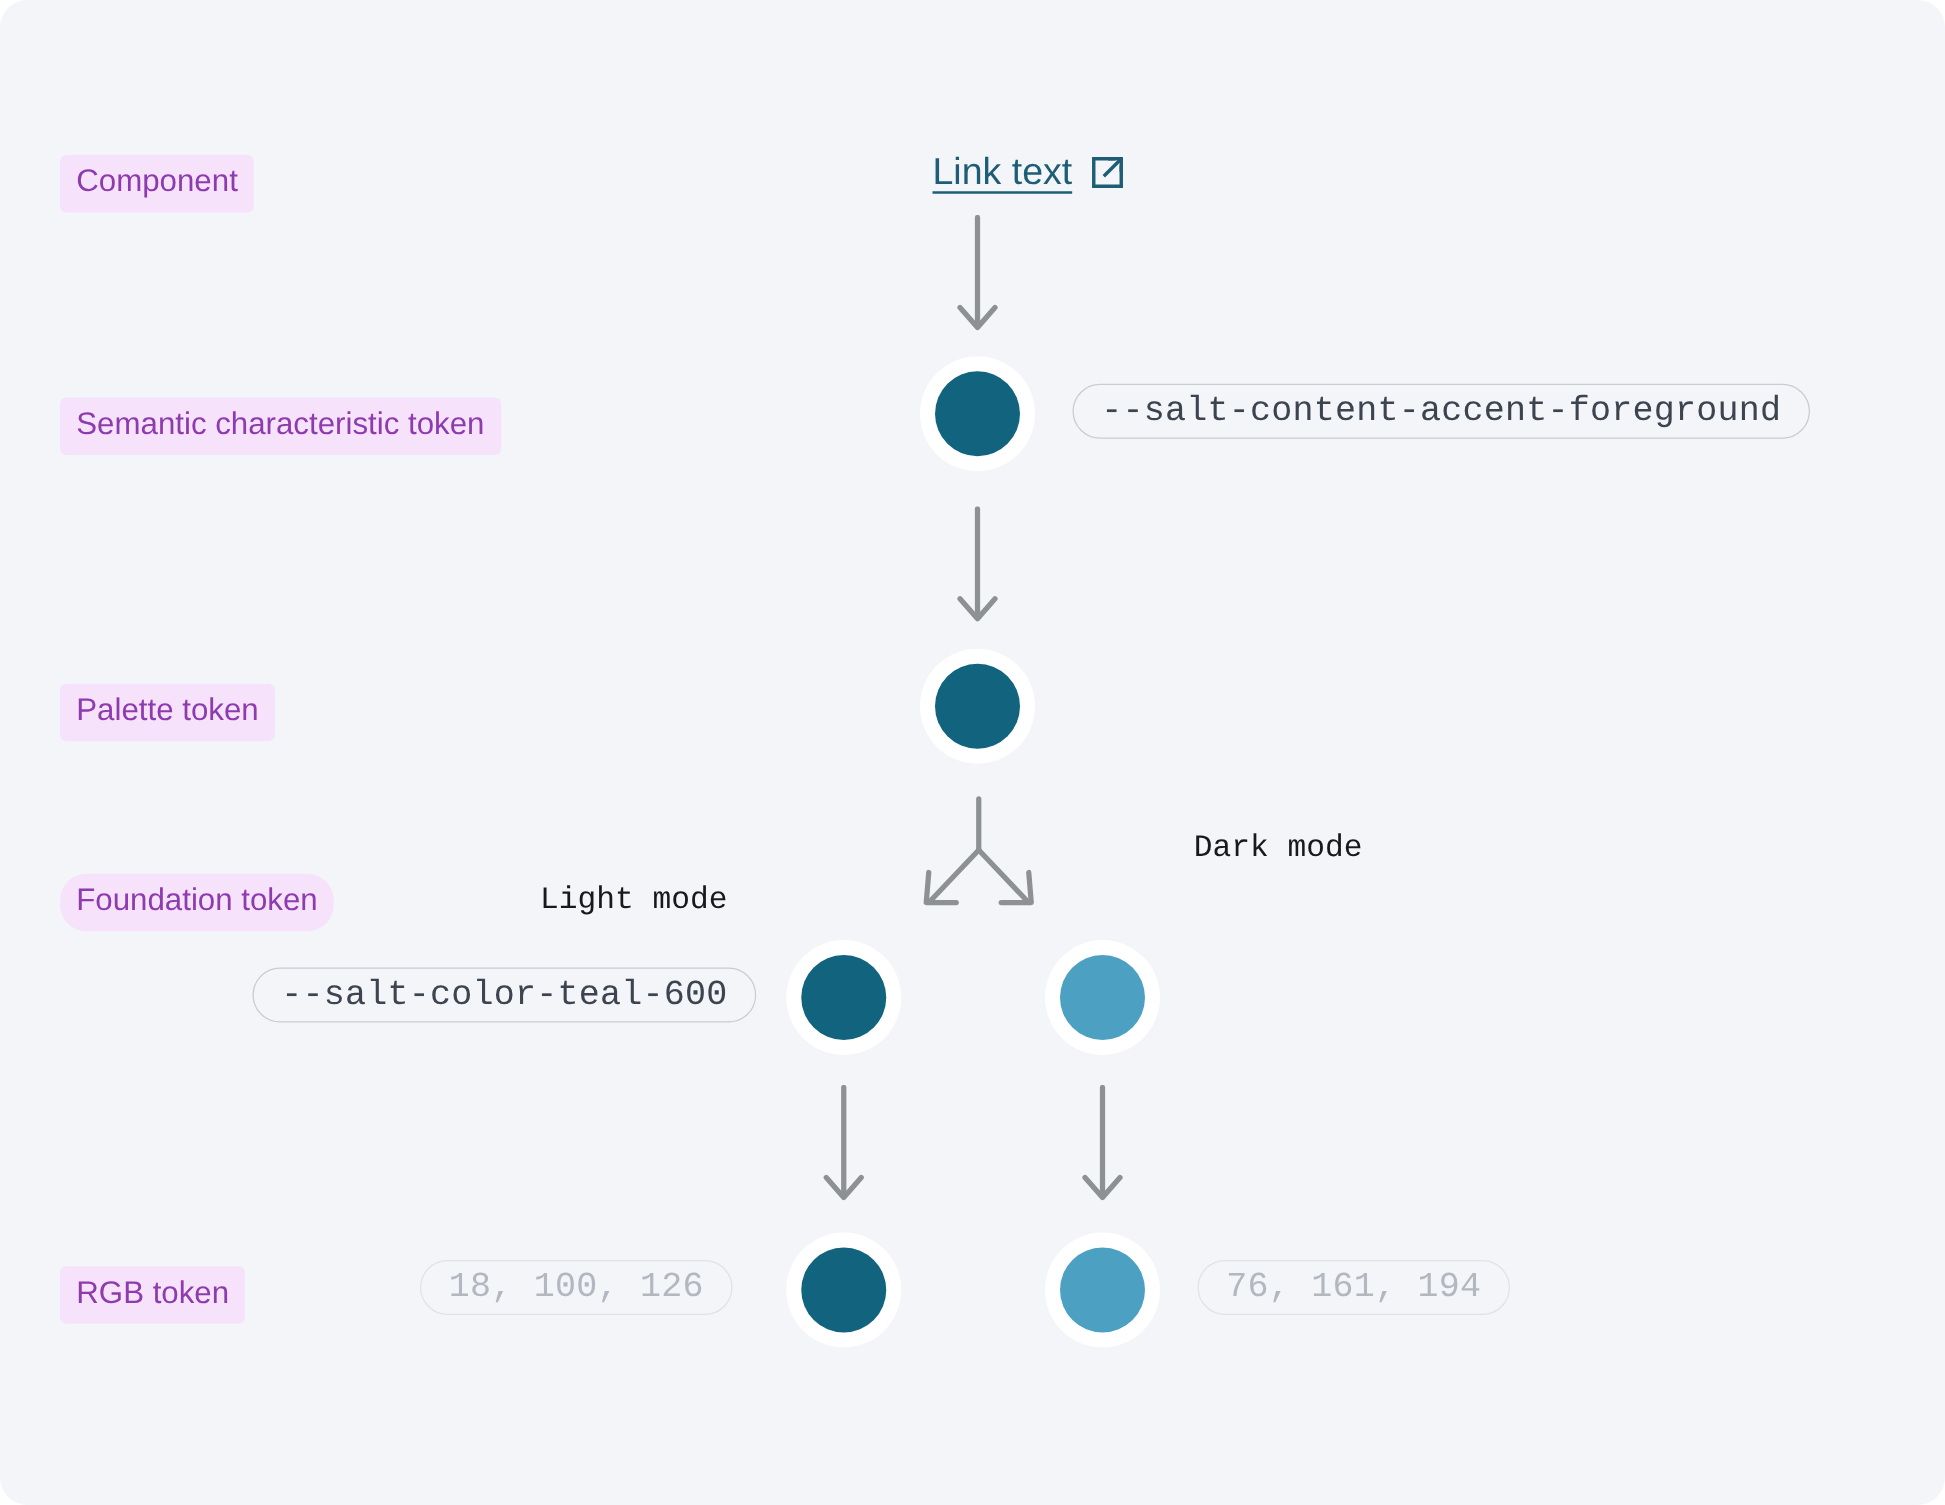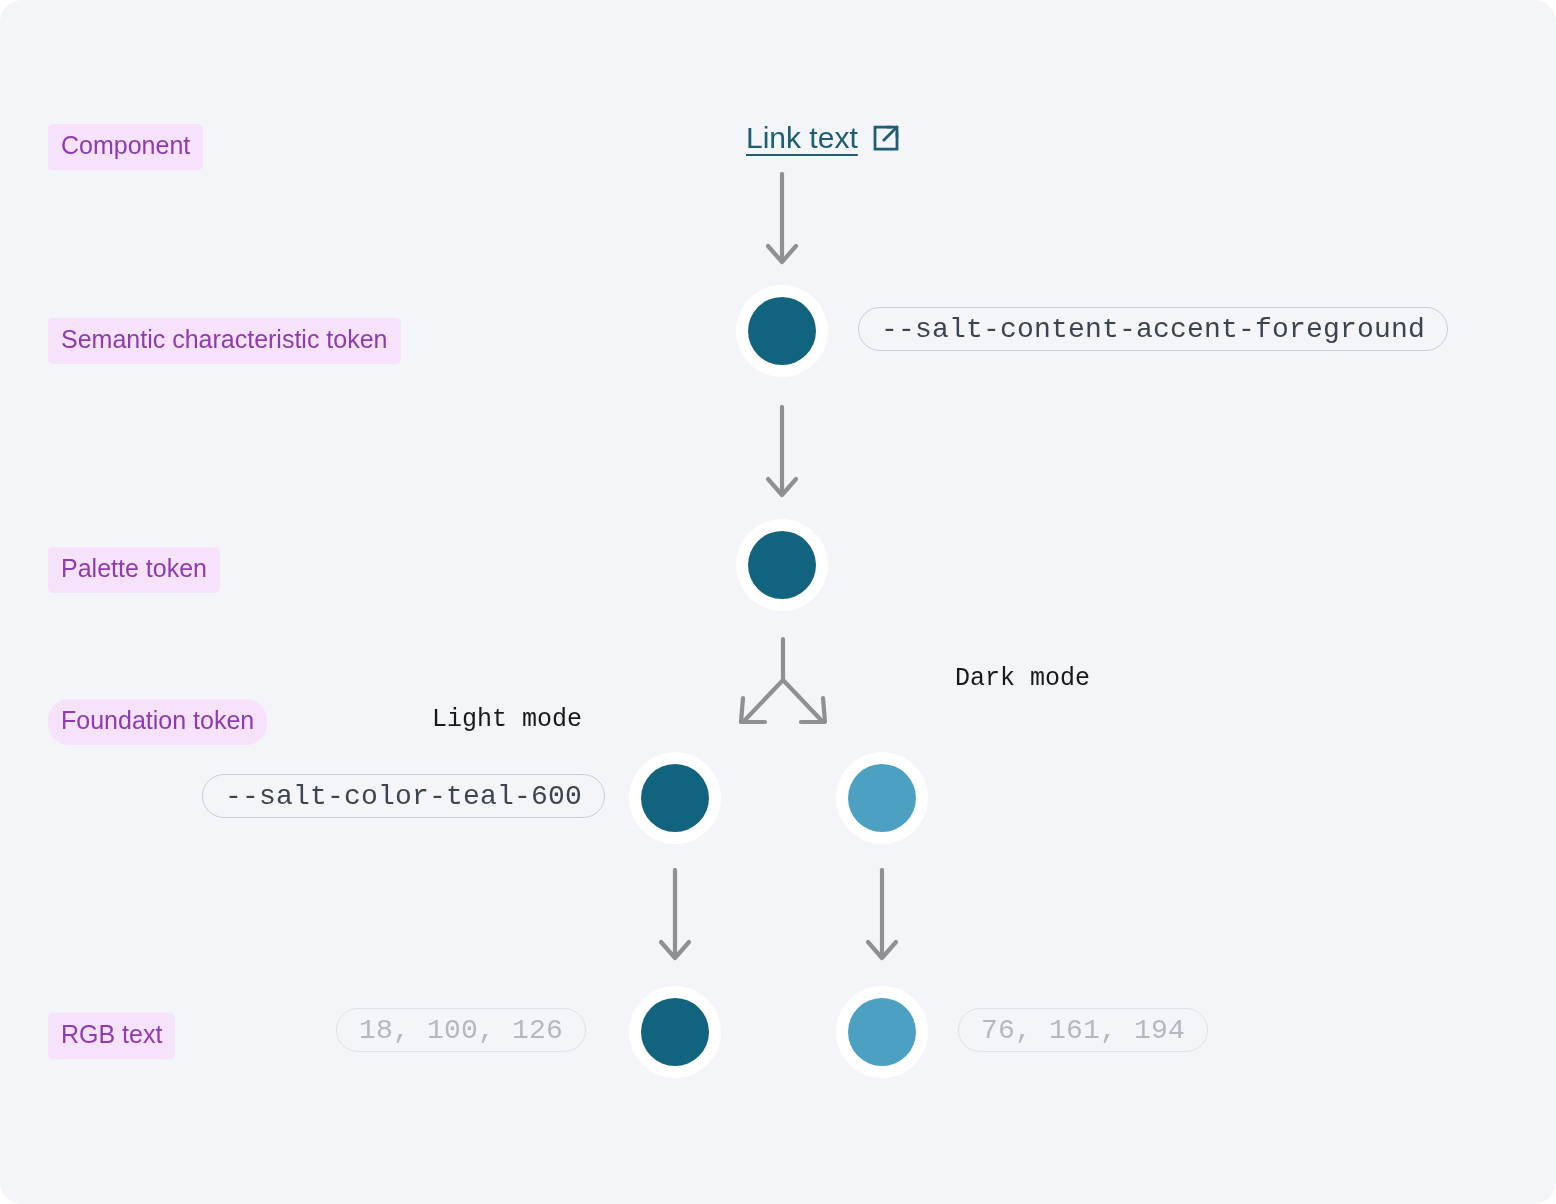--- a/index.html
+++ b/index.html
@@ -122,21 +122,21 @@
 <div id="canvas">
 
   <div class="row-label" style="left:48px; top:124px;text-align:center;">Component</div>
 
   <div class="row-label" style="left:48px; top:318px;">Semantic characteristic token</div>
 
   <div class="row-label" style="left:48px; top:547px;">Palette token</div>
 
   <div class="row-label" style="left:48px; top:699px;border-radius:21px;">Foundation token</div>
 
-  <div class="row-label" style="left:48px; top:1013px;">RGB text</div>
+  <div class="row-label" style="left:48px; top:1013px;">RGB token</div>
 
   <div class="link-wrap" style="left:702px; top:123px;">
     <span class="link-text">Link text</span>
     <span>
       <svg class="ext-icon" viewBox="0 0 24 24" fill="none" stroke="#1d5d75" stroke-width="2.2" stroke-linecap="square" stroke-linejoin="miter">
         <polyline points="15.5,3.2 3.2,3.2 3.2,20.8 20.8,20.8 20.8,8.6"></polyline>
         <line x1="10.4" y1="13.6" x2="20.4" y2="3.6"></line>
         <polyline points="13.6,3.2 20.8,3.2 20.8,10.4"></polyline>
       </svg>
     </span>

